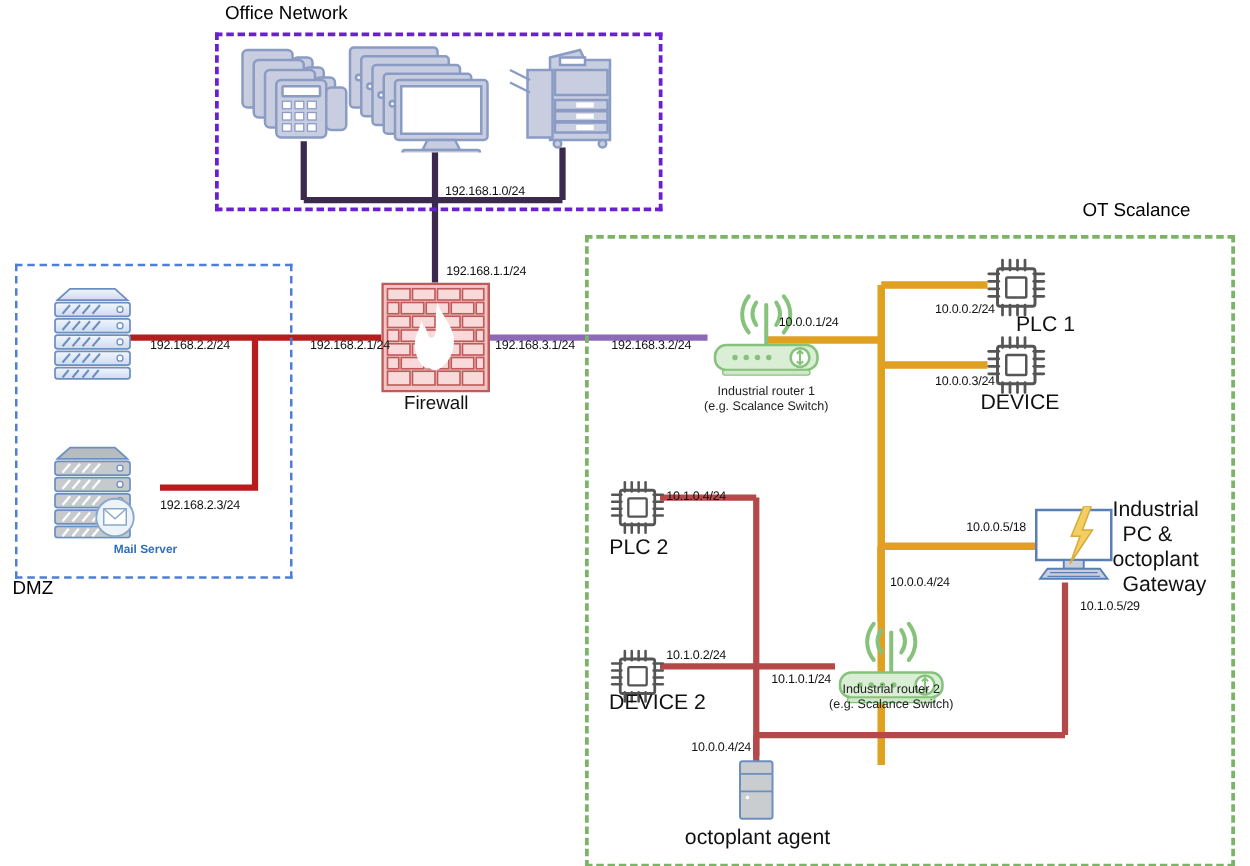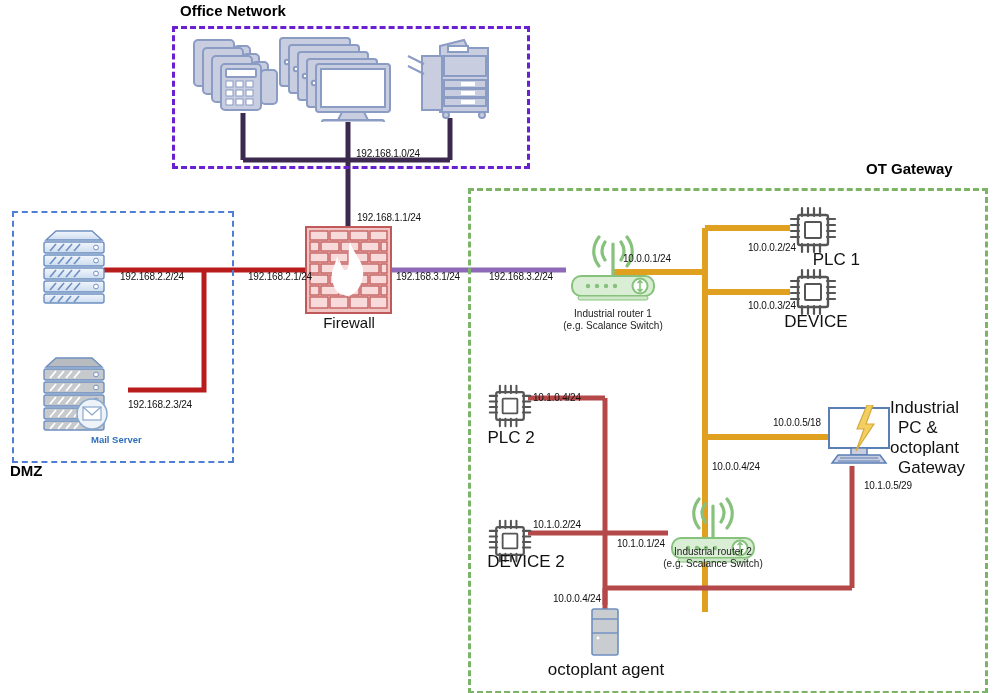--- a/index.html
+++ b/index.html
@@ -1,19 +1,19 @@
 <!DOCTYPE html>
 <html><head>
 <meta charset="utf-8">
 <style>
   html,body{margin:0;padding:0;background:#ffffff;}
   body{width:1000px;height:693px;font-family:"Liberation Sans",sans-serif;overflow:hidden;}
   #stage{position:relative;width:1000px;height:693px;}
   svg#wires{position:absolute;left:0;top:0;width:1000px;height:693px;}
-  .zone-label{position:absolute;font-weight:bold;font-size:15px;color:#000;white-space:nowrap;text-align:center;}
+  .zone-label{position:absolute;font-weight:normal;font-size:15px;color:#000;white-space:nowrap;text-align:center;}
   .ip{position:absolute;font-size:10px;color:#111;white-space:nowrap;letter-spacing:-0.2px;}
   .nodelabel{position:absolute;font-size:17px;color:#111;white-space:nowrap;text-align:center;}
   .nodelabel.bold{font-weight:normal;font-size:15px;}
   .small{position:absolute;font-size:10px;color:#222;text-align:center;white-space:nowrap;line-height:12px;}
   .mailcap{position:absolute;font-size:9.5px;color:#2f6fba;font-weight:bold;white-space:nowrap;padding-left:39px;}
   .icon{position:absolute;}
 </style>
 </head>
 <body>
 
@@ -58,21 +58,21 @@
     </g>
   </svg>
 
   <div class="zone-box" style="position:absolute;left:172px;top:26px;width:352px;height:137px;border:3px dashed #6a1fd0;"></div>
   <div class="zone-label" style="left:180px;top:2px;">Office Network</div>
 
   <div class="zone-box" style="position:absolute;left:12px;top:211px;width:218px;height:248px;border:2px dashed #4f7fd4;"></div>
   <div class="zone-label" style="left:10px;top:462px;">DMZ</div>
 
   <div class="zone-box" style="position:absolute;left:468px;top:188px;width:514px;height:500px;border:3px dashed #7cb467;"></div>
-  <div class="zone-label" style="left:866px;top:160px;">OT Gateway</div>
+  <div class="zone-label" style="left:866px;top:160px;">OT Scalance</div>
 
   <div class="icon" style="left:192px;top:38px;width:100px;height:78px;">
     <svg viewBox="0 0 100 78" width="100" height="78">
       <g fill="#c9cde0" stroke="#8a9bc4" stroke-width="2">
         <g transform="translate(0,0)">
             <rect x="2" y="2" width="40" height="46" rx="4"></rect>
             <rect x="42" y="8" width="16" height="34" rx="4"></rect>
           </g>
         <g transform="translate(9,8)">
             <rect x="2" y="2" width="40" height="46" rx="4"></rect>

